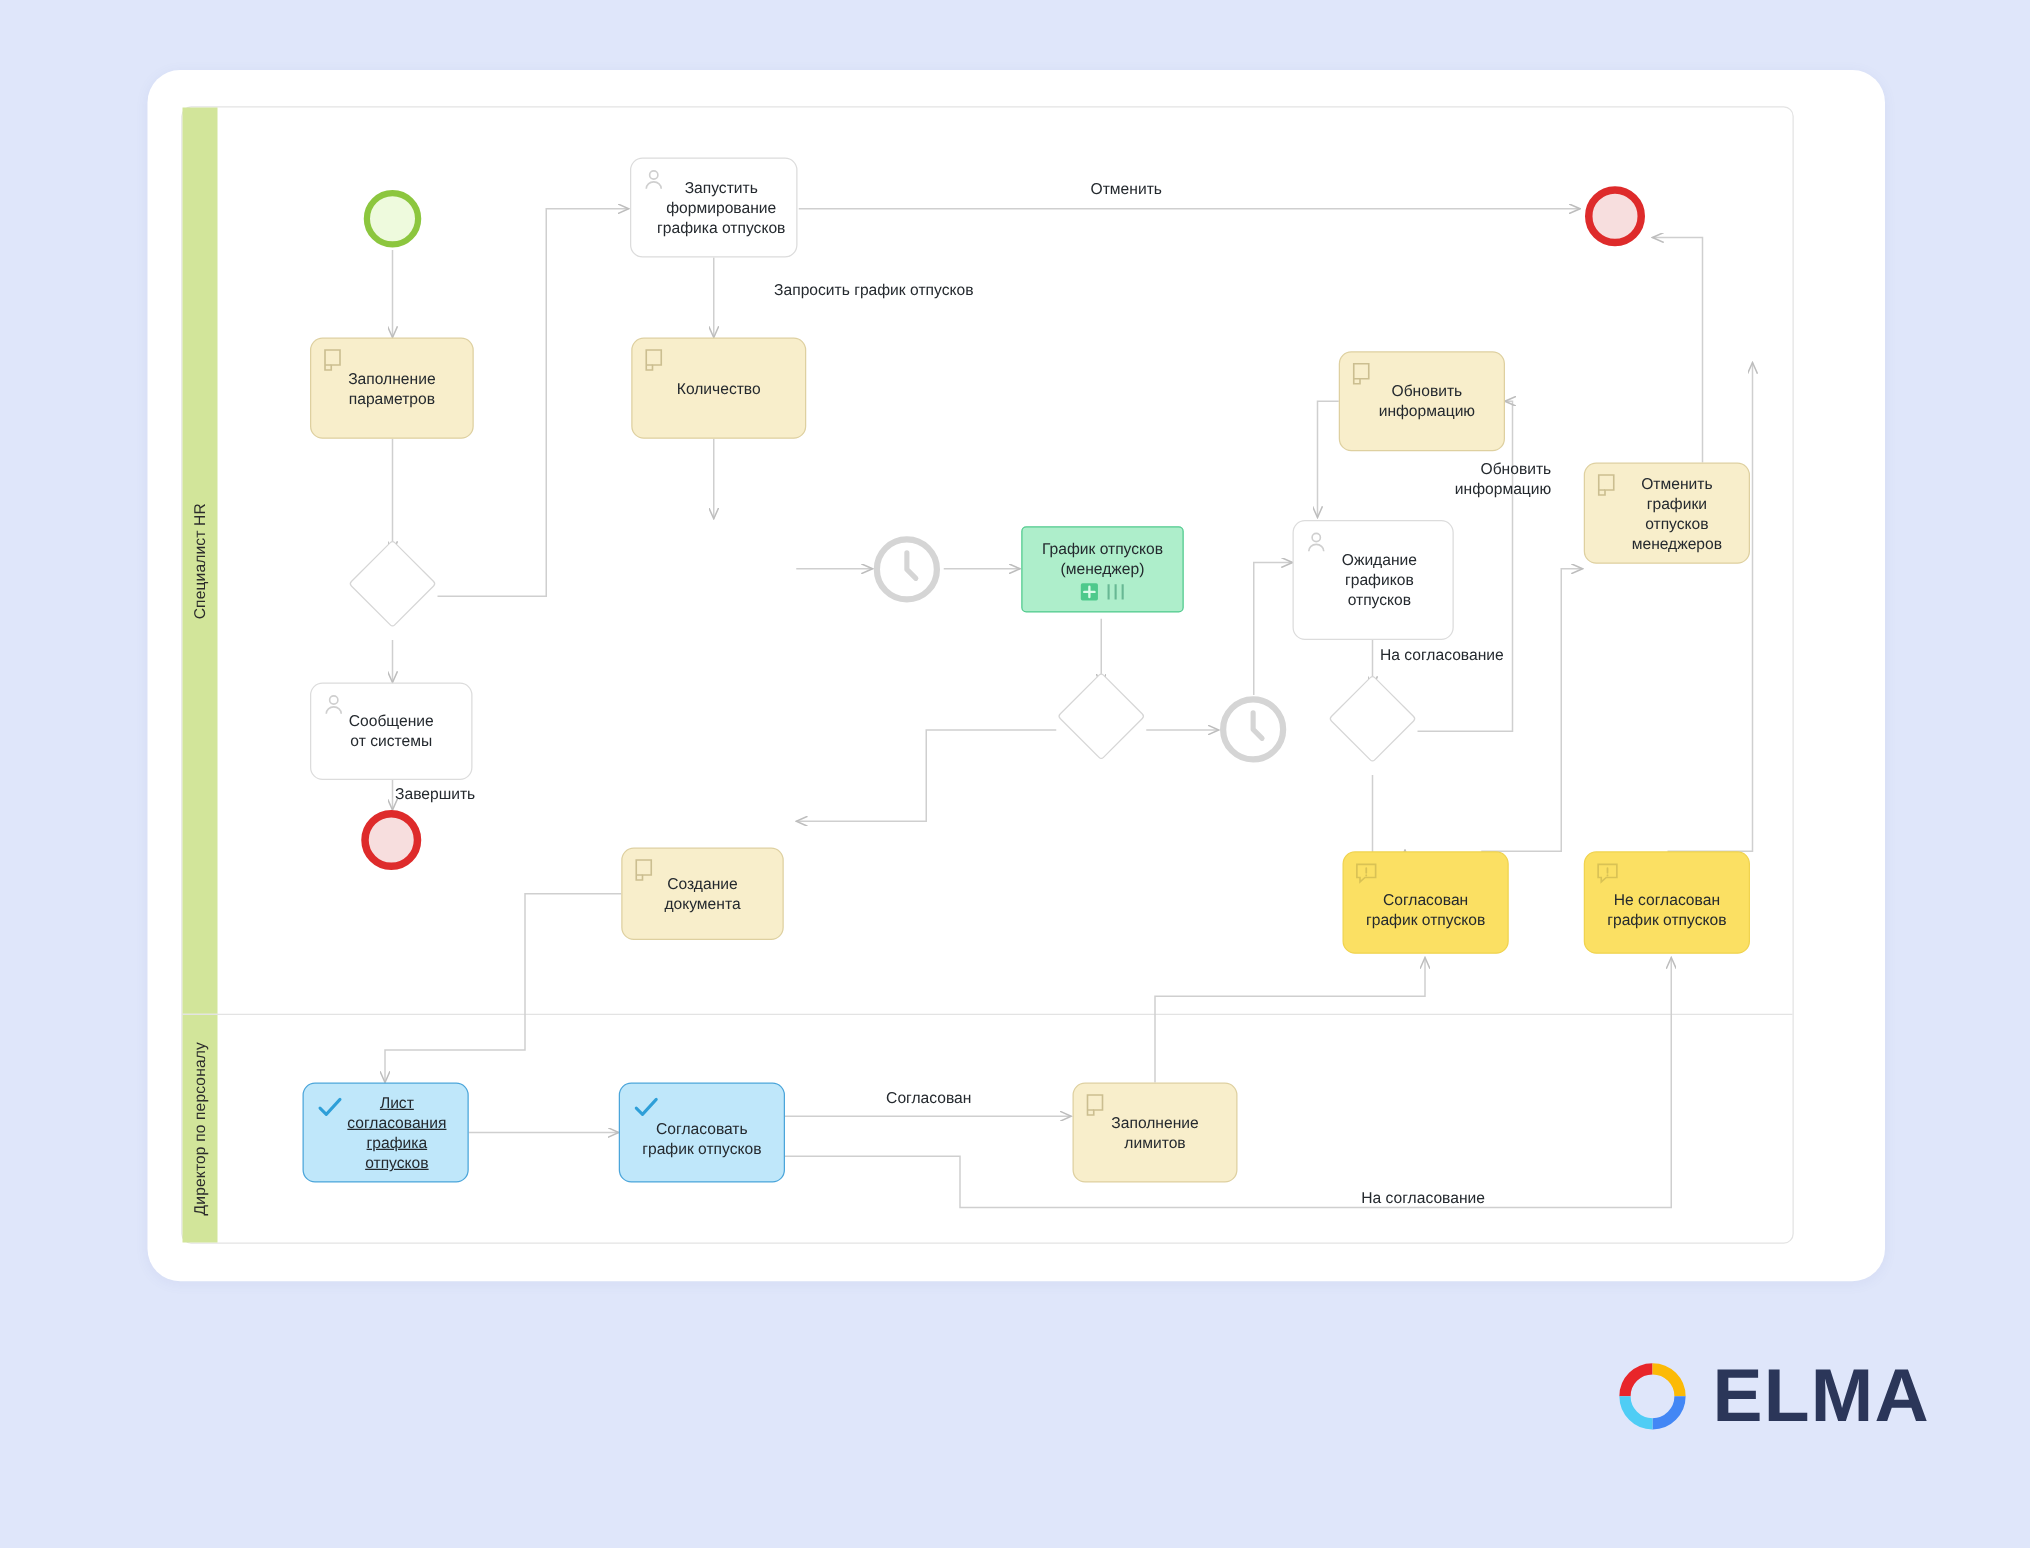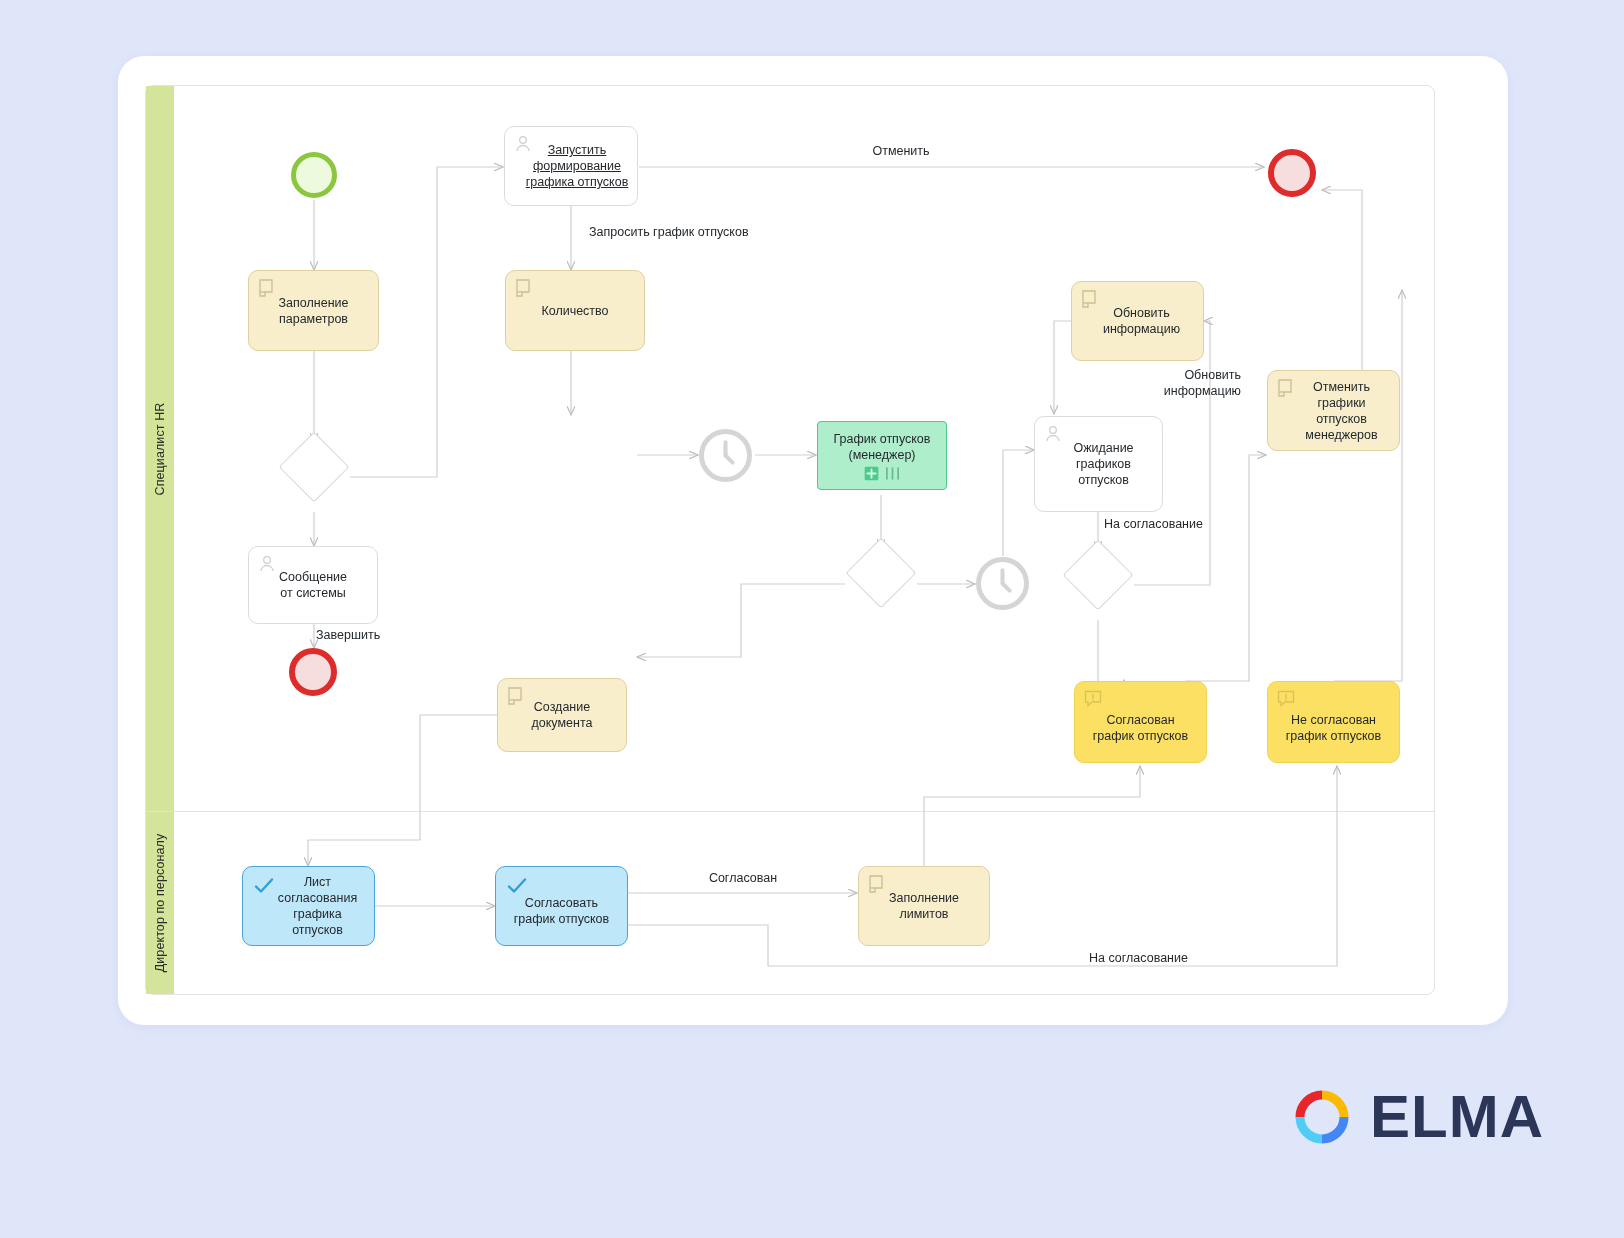--- a/index.html
+++ b/index.html
@@ -275,21 +275,21 @@
 от системы</span>
     </div>
 
     <div class="event ev-end" style="left:289px; top:648px; width:48px; height:48px;"></div>
 
     <div class="node task-white" style="left:504px; top:126px; width:134px; height:80px;">
       <svg class="ico" viewBox="0 0 20 20">
         <circle cx="10" cy="6" r="3.3" fill="none" stroke="#cfcfcf" stroke-width="1.3"></circle>
         <path d="M4,17 a6,5.5 0 0 1 12,0" fill="none" stroke="#cfcfcf" stroke-width="1.3"></path>
       </svg>
-      <span class="label" style="white-space:pre-line; padding-left:12px;text-decoration:underline;">Запустить
+      <span class="label" style="white-space:pre-line; padding-left:12px;">Запустить
 формирование
 графика отпусков</span>
     </div>
 
     <div class="node task-yellow" style="left:505px; top:270px; width:140px; height:81px;">
       <svg class="ico" viewBox="0 0 20 20">
         <path d="M3,2 H15 V14 H8 V18 H3 Z" fill="none" stroke="#cbbe90" stroke-width="1.3"></path>
         <path d="M3,14 H8" fill="none" stroke="#cbbe90" stroke-width="1.3"></path>
       </svg>
       <span class="label" style="white-space:pre-line;">Количество</span>
@@ -381,21 +381,21 @@
       <span class="label" style="white-space:pre-line; padding-top:12px;">Не согласован
 график отпусков</span>
     </div>
 
     <div class="event ev-end" style="left:1268px; top:149px; width:48px; height:48px;"></div>
 
     <div class="node task-blue" style="left:242px; top:866px; width:133px; height:80px;">
       <svg class="ico" viewBox="0 0 22 22" style="left:10px; top:8px; width:22px; height:22px;">
         <path d="M3,11.5 L8,16.5 L19,4.5" fill="none" stroke="#2e9fd8" stroke-width="2.4" stroke-linecap="round" stroke-linejoin="round"></path>
       </svg>
-      <span class="label" style="white-space:pre-line; padding-left:18px;">Лист
+      <span class="label" style="white-space:pre-line; padding-left:18px;text-decoration:underline;">Лист
 согласования
 графика
 отпусков</span>
     </div>
 
     <div class="node task-blue" style="left:495px; top:866px; width:133px; height:80px;">
       <svg class="ico" viewBox="0 0 22 22" style="left:10px; top:8px; width:22px; height:22px;">
         <path d="M3,11.5 L8,16.5 L19,4.5" fill="none" stroke="#2e9fd8" stroke-width="2.4" stroke-linecap="round" stroke-linejoin="round"></path>
       </svg>
       <span class="label" style="white-space:pre-line; padding-top:10px;">Согласовать
@@ -406,21 +406,21 @@
       <svg class="ico" viewBox="0 0 20 20">
         <path d="M3,2 H15 V14 H8 V18 H3 Z" fill="none" stroke="#cbbe90" stroke-width="1.3"></path>
         <path d="M3,14 H8" fill="none" stroke="#cbbe90" stroke-width="1.3"></path>
       </svg>
       <span class="label" style="white-space:pre-line;">Заполнение
 лимитов</span>
     </div>
 
     <div class="edge-label" style="left:866px; top:143px; width:70px;">Отменить</div>
 
-    <div class="edge-label" style="left:589px; top:224px; width:220px; text-align:left;">Запросить график отпусков</div>
+    <div class="edge-label" style="left:589px; top:224px; width:220px; text-align:center;">Запросить график отпусков</div>
 
     <div class="edge-label" style="left:316px; top:627px; width:80px; text-align:left;">Завершить</div>
 
     <div class="edge-label" style="left:1149px; top:367px; width:92px; text-align:right;">Обновить
 информацию</div>
 
     <div class="edge-label" style="left:1104px; top:516px; width:140px; text-align:left;">На согласование</div>
 
     <div class="edge-label" style="left:695px; top:870px; width:96px;">Согласован</div>
 

